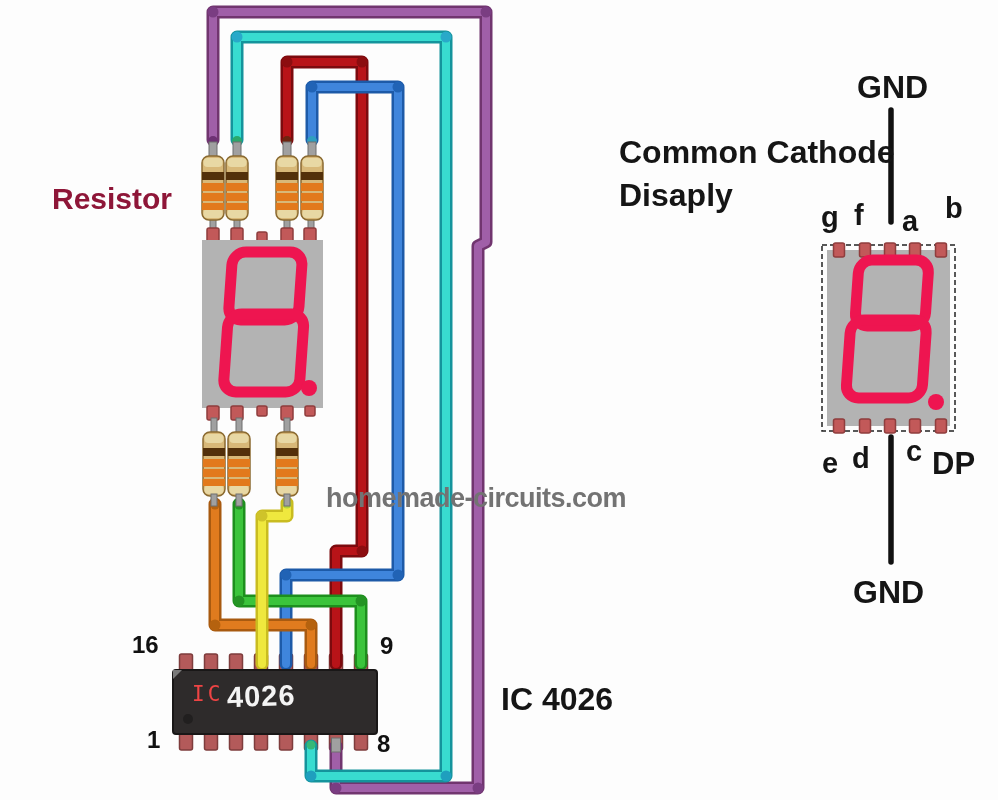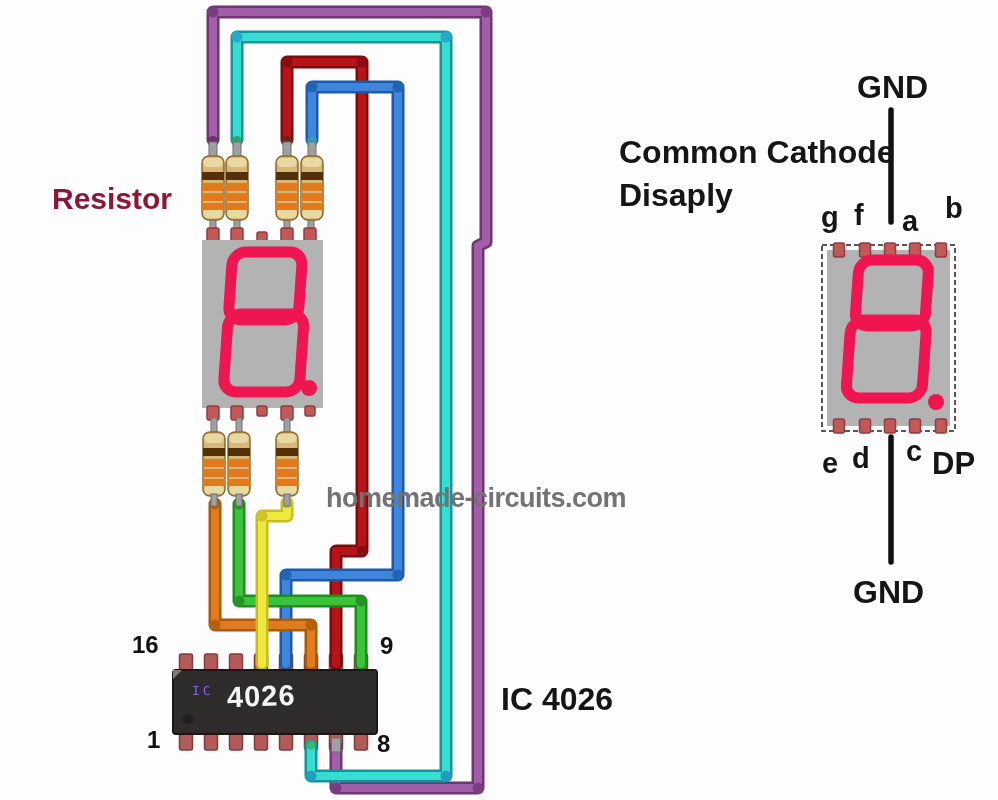--- a/index.html
+++ b/index.html
@@ -27,21 +27,21 @@
   .pl-e{left:822px;top:449px;}
   .pl-d{left:852px;top:444px;}
   .pl-c{left:906px;top:437px;}
   .pl-dp{left:932px;top:436px;font-size:31px;margin-top:12px;}
   .icnum{font-size:24px;font-weight:bold;color:#111;}
   .ic16{left:132px;top:633px;}
   .ic1{left:147px;top:728px;}
   .ic9{left:380px;top:634px;}
   .ic8{left:377px;top:732px;}
   .ic-side{left:501px;top:683px;font-size:32px;font-weight:bold;color:#151515;}
-  .chip-ic{left:192px;top:684px;font-size:13px;color:#8b5cf6;font-family:"DejaVu Sans Mono",monospace;letter-spacing:3px;}
+  .chip-ic{left:192px;top:684px;font-size:21px;color:#ef4444;font-family:"DejaVu Sans Mono",monospace;letter-spacing:3px;}
   .chip-4026{left:227px;top:682px;font-size:29px;font-weight:bold;color:#f4f4f4;transform:rotate(-2deg);letter-spacing:1px;}
 </style>
 </head>
 <body>
 
 <div id="stage">
 
 <svg id="circuit-svg" width="998" height="800" viewBox="0 0 998 800">
 
   <g fill="#b35a5a" stroke="#7e3c3c" stroke-width="1.5">

